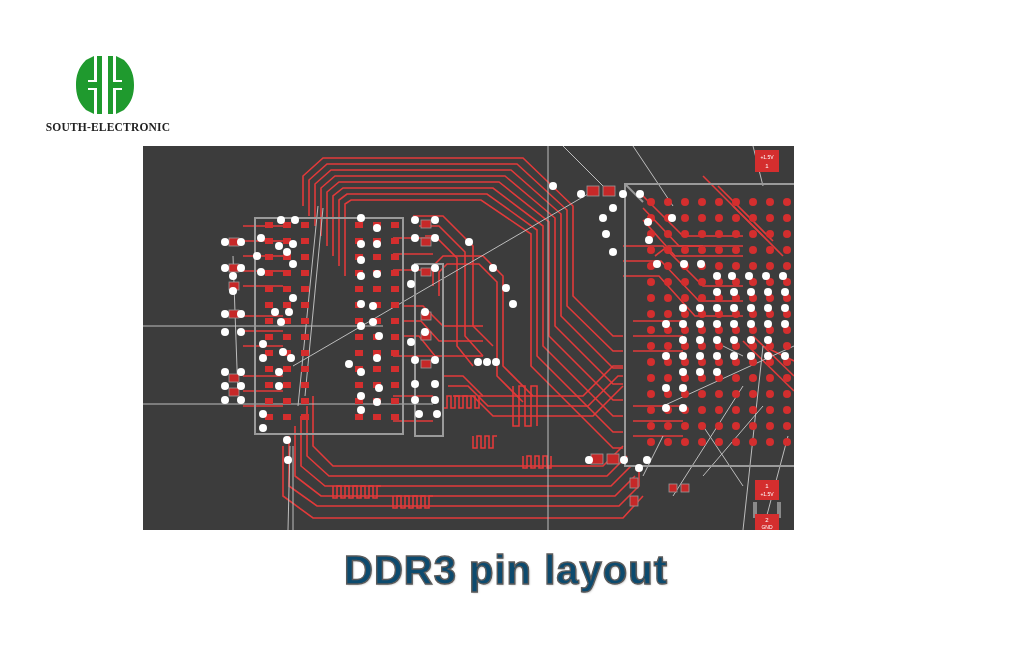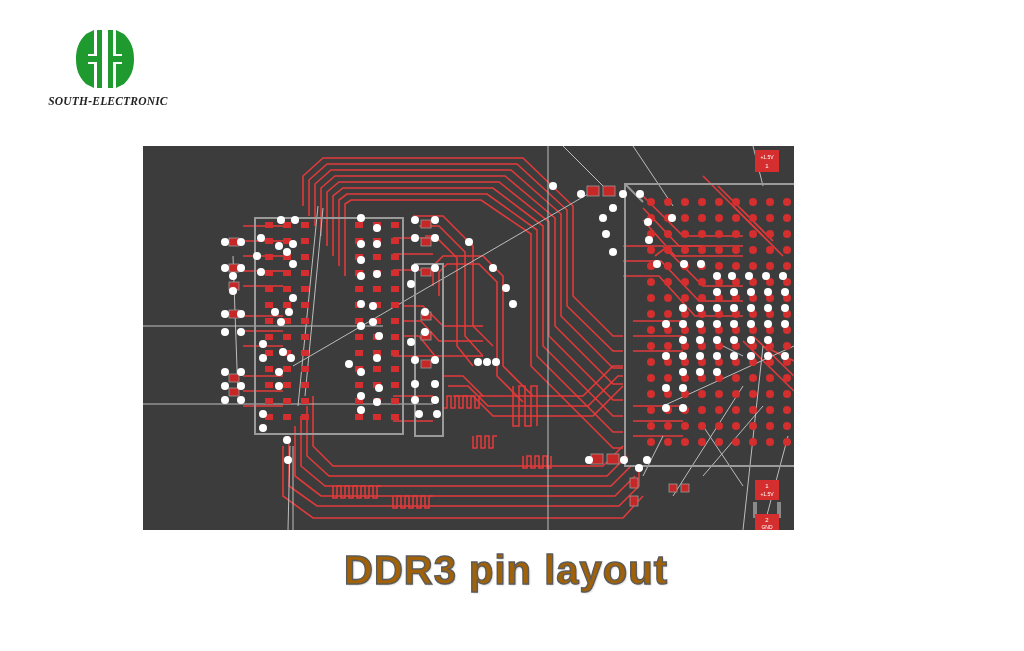--- a/index.html
+++ b/index.html
@@ -1,22 +1,22 @@
 <!DOCTYPE html>
 <html><head>
 <meta charset="utf-8">
 <style>
   html, body { margin:0; padding:0; background:#ffffff; }
   body { width:1024px; height:651px; position:relative; overflow:hidden; font-family:"Liberation Sans", sans-serif; }
-  .logo { position:absolute; left:38px; top:28px; width:140px; height:82px;font-style:italic; }
+  .logo { position:absolute; left:38px; top:54px; width:140px; height:82px; }
   .logo-mark { position:absolute; left:34px; top:0; width:66px; height:62px; }
   .logo-text { position:absolute; left:0; top:67px; width:140px; text-align:center; font-family:"Liberation Serif", serif; font-weight:bold; font-size:11.5px; letter-spacing:0.2px; color:#222; white-space:nowrap; }
   .pcb { position:absolute; left:143px; top:146px; width:651px; height:384px; background:#3c3c3c; overflow:hidden; }
   .pcb svg { position:absolute; left:0; top:0; }
-  .caption { position:absolute; left:0; top:548px; width:1024px; text-align:center; font-family:"Liberation Sans", sans-serif; font-weight:bold; font-size:40px; letter-spacing:1px; color:#a16207; -webkit-text-stroke:1.4px #5a5a5a; text-shadow:1px 1px 2px rgba(0,0,0,0.25); }
+  .caption { position:absolute; left:0; top:548px; width:1024px; text-align:center; font-family:"Liberation Sans", sans-serif; font-weight:bold; font-size:40px; letter-spacing:1px; color:#0c4a6e; -webkit-text-stroke:1.4px #5a5a5a; text-shadow:1px 1px 2px rgba(0,0,0,0.25); }
   .caption span { margin-left:-12px; }
 </style>
 </head>
 <body>
 
 <div class="logo">
   <svg class="logo-mark" viewBox="0 0 66 62">
     <g fill="#1f9a2e">
       <path d="M14 6 L22 2 L22 26 L16 26 L16 36 L22 36 L22 60 L14 56 C6 48 4 40 4 31 C4 22 6 14 14 6 Z"></path>
       <rect x="25" y="2" width="5" height="58"></rect>

